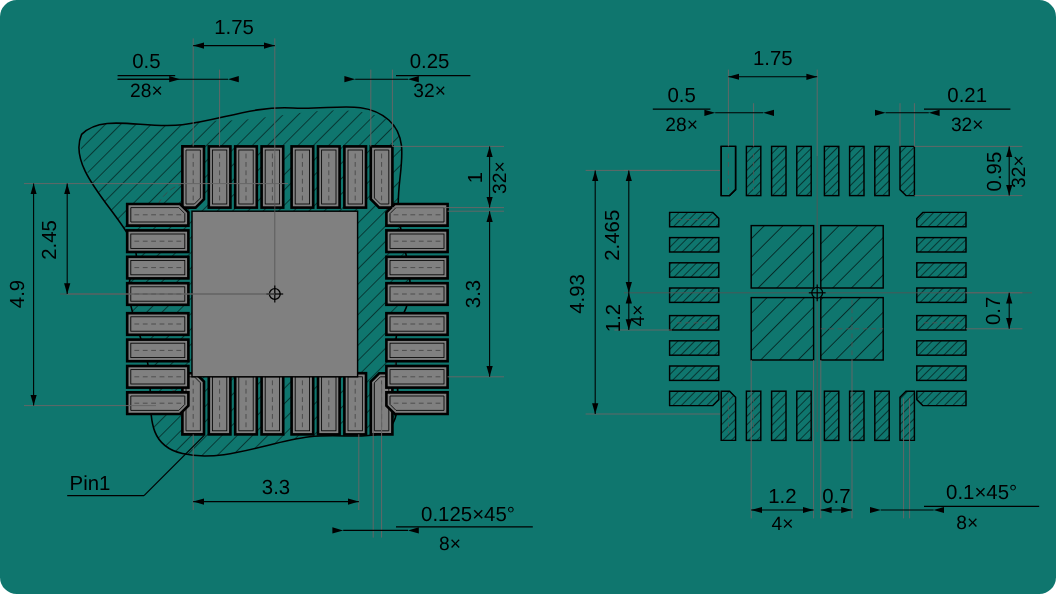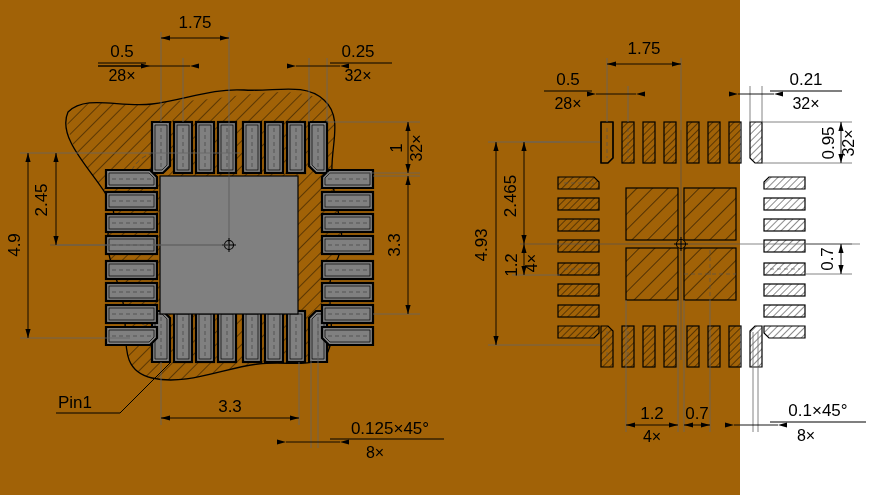--- a/index.html
+++ b/index.html
@@ -8,23 +8,24 @@
     background: #ffffff;
   }
   body {
     width: 880px;
     height: 495px;
     overflow: hidden;
     font-family: "Liberation Sans", sans-serif;
   }
   #drawing-root {
     position: relative;
-    width: 740px;
+    width: 880px;
     height: 495px;
-    background: #a16207;
+    background: #0f766e;
+    border-radius: 14px;
   }
   svg.cad {
     display: block;
     width: 880px;
     height: 495px;
   }
   text.dim {
     font-family: "Liberation Sans", sans-serif;
     font-size: 17px;
     fill: #000000;

